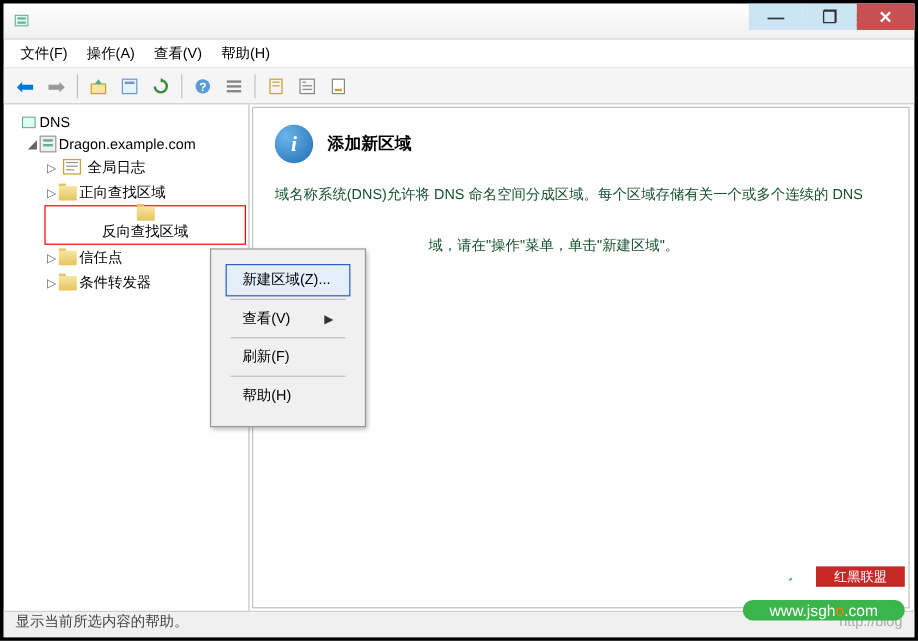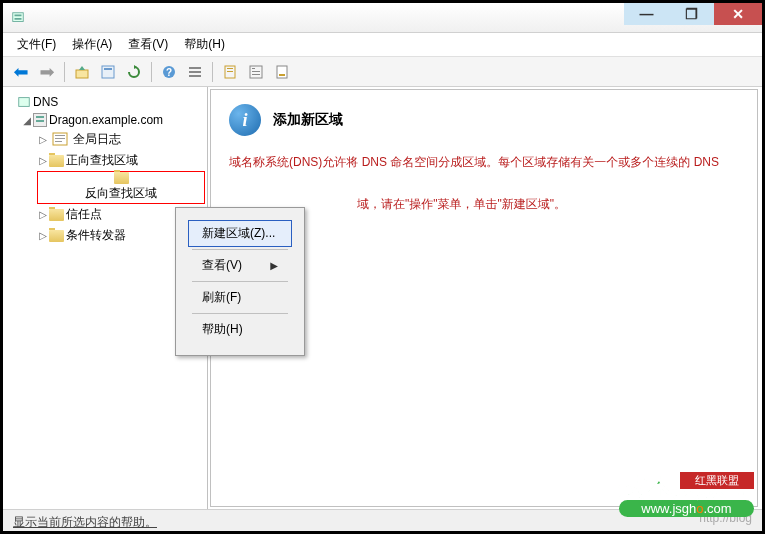--- a/index.html
+++ b/index.html
@@ -38,29 +38,29 @@
     .dns-icon { display: inline-block; width: 14px; height: 14px; }
     .dns-icon svg { width: 100%; height: 100%; }
     
     .server-icon { display: inline-block; width: 14px; height: 14px; background: #eee; border: 1px solid #999; position: relative; }
     .server-icon::after { content: ""; position: absolute; left: 2px; right: 2px; height: 2px; top: 2px; background: #6a9; box-shadow: 0 4px 0 #6a9; }
     
     .right-panel { flex: 1; border: 1px solid #c0c0c0; margin: 2px 4px 2px 2px; padding: 14px 18px; font-size: 12px; position: relative; }
     .rp-header { display: flex; align-items: center; gap: 12px; margin-bottom: 16px; }
     .info-icon { width: 32px; height: 32px; border-radius: 50%; background: radial-gradient(circle at 30% 30%, #6bb5ec, #1e6cb0); display: flex; align-items: center; justify-content: center; color: #fff; font-weight: bold; font-size: 18px; font-style: italic; font-family: Georgia, serif; }
     .rp-title { font-size: 14px; font-weight: bold; }
-    .rp-text { line-height: 1.7; color: #b91c1c; }
+    .rp-text { line-height: 1.7; color: #14532d; }
     
     .context-menu { position: absolute; left: 172px; top: 165px; width: 130px; background: #f0f0f0; border: 1px solid #999; box-shadow: 2px 2px 4px rgba(0,0,0,0.3); font-size: 12px; z-index: 100; padding: 12px; margin-top: 39px; }
     .cm-item { padding: 5px 14px; display: flex; justify-content: space-between; align-items: center; cursor: default; }
     .cm-item.selected { border: 1px solid #2a5fc1; background: #e5eefb; padding: 4px 13px; }
     .cm-sep { height: 1px; background: #c0c0c0; margin: 2px 4px; }
     .cm-arrow { font-size: 10px; color: #333; }
     
-    .statusbar { height: 26px; border-top: 1px solid #d0d0d0; display: flex; align-items: center; padding: 0 10px; font-size: 12px; color: #444; background: #f0f0f0; text-decoration: underline; }
+    .statusbar { height: 26px; border-top: 1px solid #d0d0d0; display: flex; align-items: flex-start; padding: 0 10px; font-size: 12px; color: #444; background: #f0f0f0; }
     
     .watermark { position: absolute; right: 10px; bottom: 6px; font-size: 12px; color: #aaa; pointer-events: none; z-index: 5; margin-top: 48px; }
     .badge { position: absolute; right: 8px; bottom: 14px; z-index: 6; pointer-events: none; }
     .badge-txt { font-size: 26px; font-weight: 900; color: #3ab54a; -webkit-text-stroke: 1.5px #fff; letter-spacing: 1px; }
     .badge-url { display: block; background: #3ab54a; color: #fff; border-radius: 10px; padding: 1px 10px; font-size: 13px; text-align: center; margin-top: -4px; }
     .badge-url .o { color: #ff7a00; }
     .badge-side { position: absolute; right: 0; bottom: 28px; background: #c62828; color: #fff; font-size: 11px; padding: 1px 15px; }
   </style>
 </head>
 <body>

